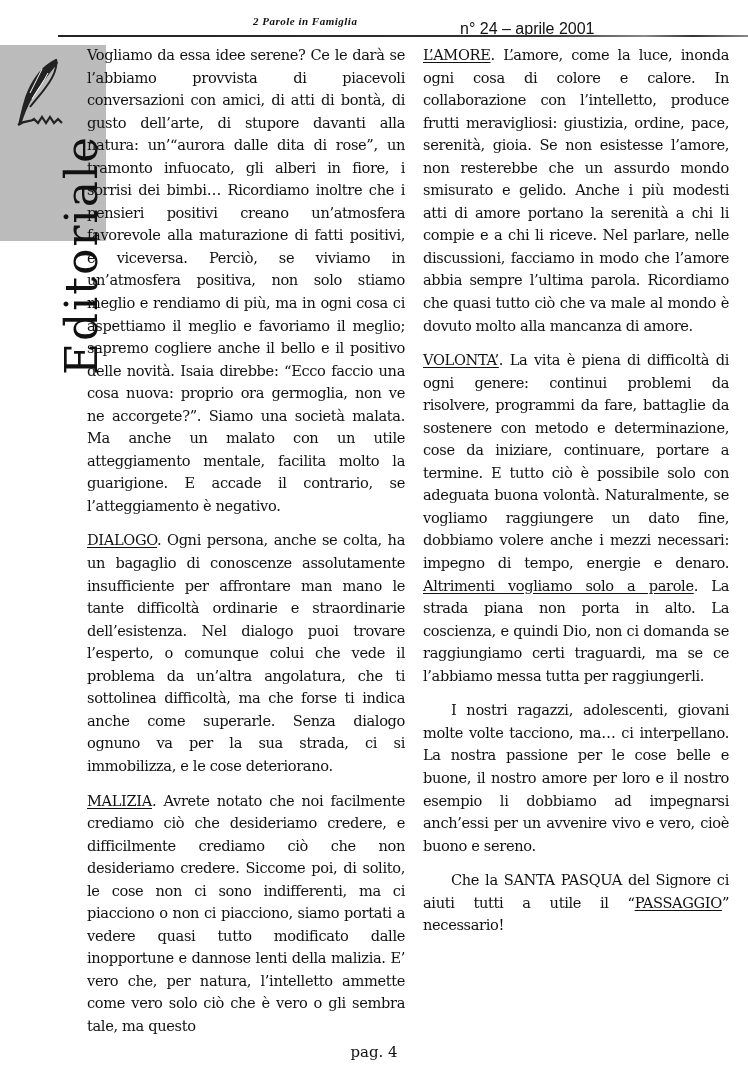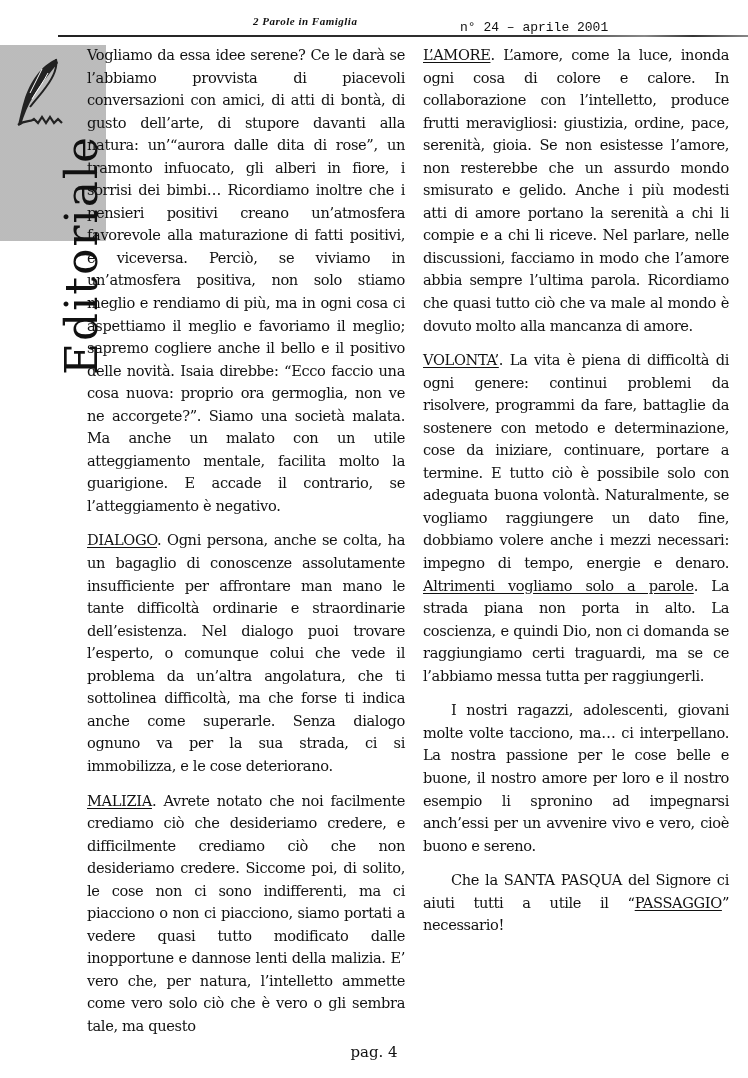--- a/index.html
+++ b/index.html
@@ -12,21 +12,21 @@
       position: absolute; left: 0; top: 0; width: 748px; height: 40px;
     }
     .header-title {
       position: absolute; left: 253px; top: 15px;
       font-family: "Liberation Serif", serif;
       font-style: italic; font-weight: bold; font-size: 11px; letter-spacing: 0.5px;
       white-space: nowrap;
     }
     .header-issue {
       position: absolute; left: 460px; top: 20px;
-      font-family: Liberation Mono, monospace; font-size: 13px; white-space: nowrap;
+      font-family: Liberation Sans, sans-serif; font-size: 16px; white-space: nowrap;
     }
     .header-rule {
       position: absolute; left: 58px; top: 35px; width: 690px; height: 2px;
       background: linear-gradient(to right, #222 0%, #333 70%, #888 85%, #333 92%, #888 100%);
     }
     .sidebar-box {
       position: absolute; left: 0; top: 45px; width: 106px; height: 196px;
       background-color: #d8d8d8;
       background-image:
         radial-gradient(#9a9a9a 0.6px, transparent 0.8px);
@@ -82,17 +82,17 @@
 
 <div class="col col-left">
   <p>Vogliamo da essa idee serene? Ce le darà se l’abbiamo provvista di piacevoli conversazioni con amici, di atti di bontà, di gusto dell’arte, di stupore davanti alla natura: un’“aurora dalle dita di rose”, un tramonto infuocato, gli alberi in fiore, i sorrisi dei bimbi… Ricordiamo inoltre che i pensieri positivi creano un’atmosfera favorevole alla maturazione di fatti positivi, e viceversa. Perciò, se viviamo in un’atmosfera positiva, non solo stiamo meglio e rendiamo di più, ma in ogni cosa ci aspettiamo il meglio e favoriamo il meglio; sapremo cogliere anche il bello e il positivo delle novità. Isaia direbbe: “Ecco faccio una cosa nuova: proprio ora germoglia, non ve ne accorgete?”. Siamo una società malata. Ma anche un malato con un utile atteggiamento mentale, facilita molto la guarigione. E accade il contrario, se l’atteggiamento è negativo.</p>
   <p><span class="u">DIALOGO</span><span>. Ogni persona, anche se colta, ha un bagaglio di conoscenze assolutamente insufficiente per affrontare man mano le tante difficoltà ordinarie e straordinarie dell’esistenza. Nel dialogo puoi trovare l’esperto, o comunque colui che vede il problema da un’altra angolatura, che ti sottolinea difficoltà, ma che forse ti indica anche come superarle. Senza dialogo ognuno va per la sua strada, ci si immobilizza, e le cose deteriorano.</span></p>
   <p><span class="u">MALIZIA</span><span>. Avrete notato che noi facilmente crediamo ciò che desideriamo credere, e difficilmente crediamo ciò che non desideriamo credere. Siccome poi, di solito, le cose non ci sono indifferenti, ma ci piacciono o non ci piacciono, siamo portati a vedere quasi tutto modificato dalle inopportune e dannose lenti della malizia. E’ vero che, per natura, l’intelletto ammette come vero solo ciò che è vero o gli sembra tale, ma questo</span></p>
 </div>
 
 <div class="col col-right">
   <p><span class="u">L’AMORE</span><span>. L’amore, come la luce, inonda ogni cosa di colore e calore. In collaborazione con l’intelletto, produce frutti meravigliosi: giustizia, ordine, pace, serenità, gioia. Se non esistesse l’amore, non resterebbe che un assurdo mondo smisurato e gelido. Anche i più modesti atti di amore portano la serenità a chi li compie e a chi li riceve. Nel parlare, nelle discussioni, facciamo in modo che l’amore abbia sempre l’ultima parola. Ricordiamo che quasi tutto ciò che va male al mondo è dovuto molto alla mancanza di amore.</span></p>
   <p><span class="u">VOLONTA’</span><span>. La vita è piena di difficoltà di ogni genere: continui problemi da risolvere, programmi da fare, battaglie da sostenere con metodo e determinazione, cose da iniziare, continuare, portare a termine. E tutto ciò è possibile solo con adeguata buona volontà. Naturalmente, se vogliamo raggiungere un dato fine, dobbiamo volere anche i mezzi necessari: impegno di tempo, energie e denaro. </span><span class="u">Altrimenti vogliamo solo a parole</span><span>. La strada piana non porta in alto. La coscienza, e quindi Dio, non ci domanda se raggiungiamo certi traguardi, ma se ce l’abbiamo messa tutta per raggiungerli.</span></p>
-  <p class="indent">I nostri ragazzi, adolescenti, giovani molte volte tacciono, ma… ci interpellano. La nostra passione per le cose belle e buone, il nostro amore per loro e il nostro esempio li spronino ad impegnarsi anch’essi per un avvenire vivo e vero, cioè buono e sereno.</p>
+  <p class="indent">I nostri ragazzi, adolescenti, giovani molte volte tacciono, ma… ci interpellano. La nostra passione per le cose belle e buone, il nostro amore per loro e il nostro esempio li dobbiamo ad impegnarsi anch’essi per un avvenire vivo e vero, cioè buono e sereno.</p>
   <p class="indent"><span>Che la SANTA PASQUA del Signore ci aiuti tutti a utile il “</span><span class="u">PASSAGGIO</span><span>” necessario!</span></p>
 </div>
 
 <div class="page-num">pag. 4</div>
 
 </body></html>

